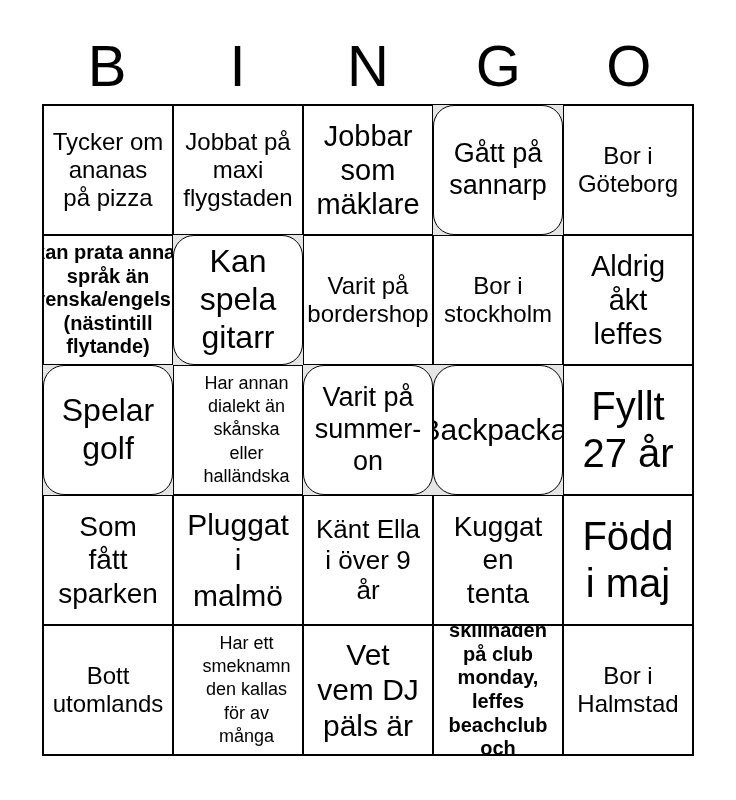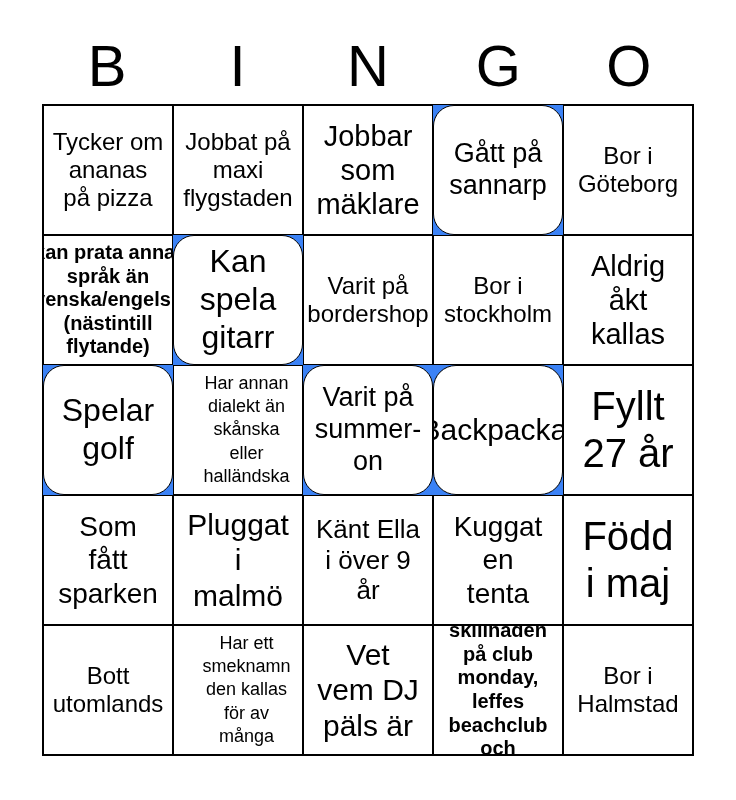--- a/index.html
+++ b/index.html
@@ -29,21 +29,21 @@
   }
 
   .bingo-grid {
     position: absolute;
     left: 42px; top: 104px;
     width: 652px; height: 652px;
     display: grid;
     grid-template-columns: repeat(5, 130px);
     grid-template-rows: repeat(5, 130px);
     border: 1px solid #000000;
-    background: #3b82f6;
+    background: #e5e5e5;
   }
   .cell {
     border: 1px solid #000000;
     display: flex;
     align-items: center;
     justify-content: center;
     text-align: center;
     white-space: pre-line;
     line-height: 1.18;
     padding: 2px 3px;
@@ -98,21 +98,21 @@
 flytande)</div>
     <div class="cell fs32">Kan
 spela
 gitarr</div>
     <div class="cell fs24">Varit på
 bordershop</div>
     <div class="cell fs24">Bor i
 stockholm</div>
     <div class="cell fs29">Aldrig
 åkt
-kallas</div>
+leffes</div>
 
     <div class="cell fs32">Spelar
 golf</div>
     <div class="cell fs18">Har annan
 dialekt än
 skånska eller
 halländska</div>
     <div class="cell fs27">Varit på
 summer-
 on</div>

